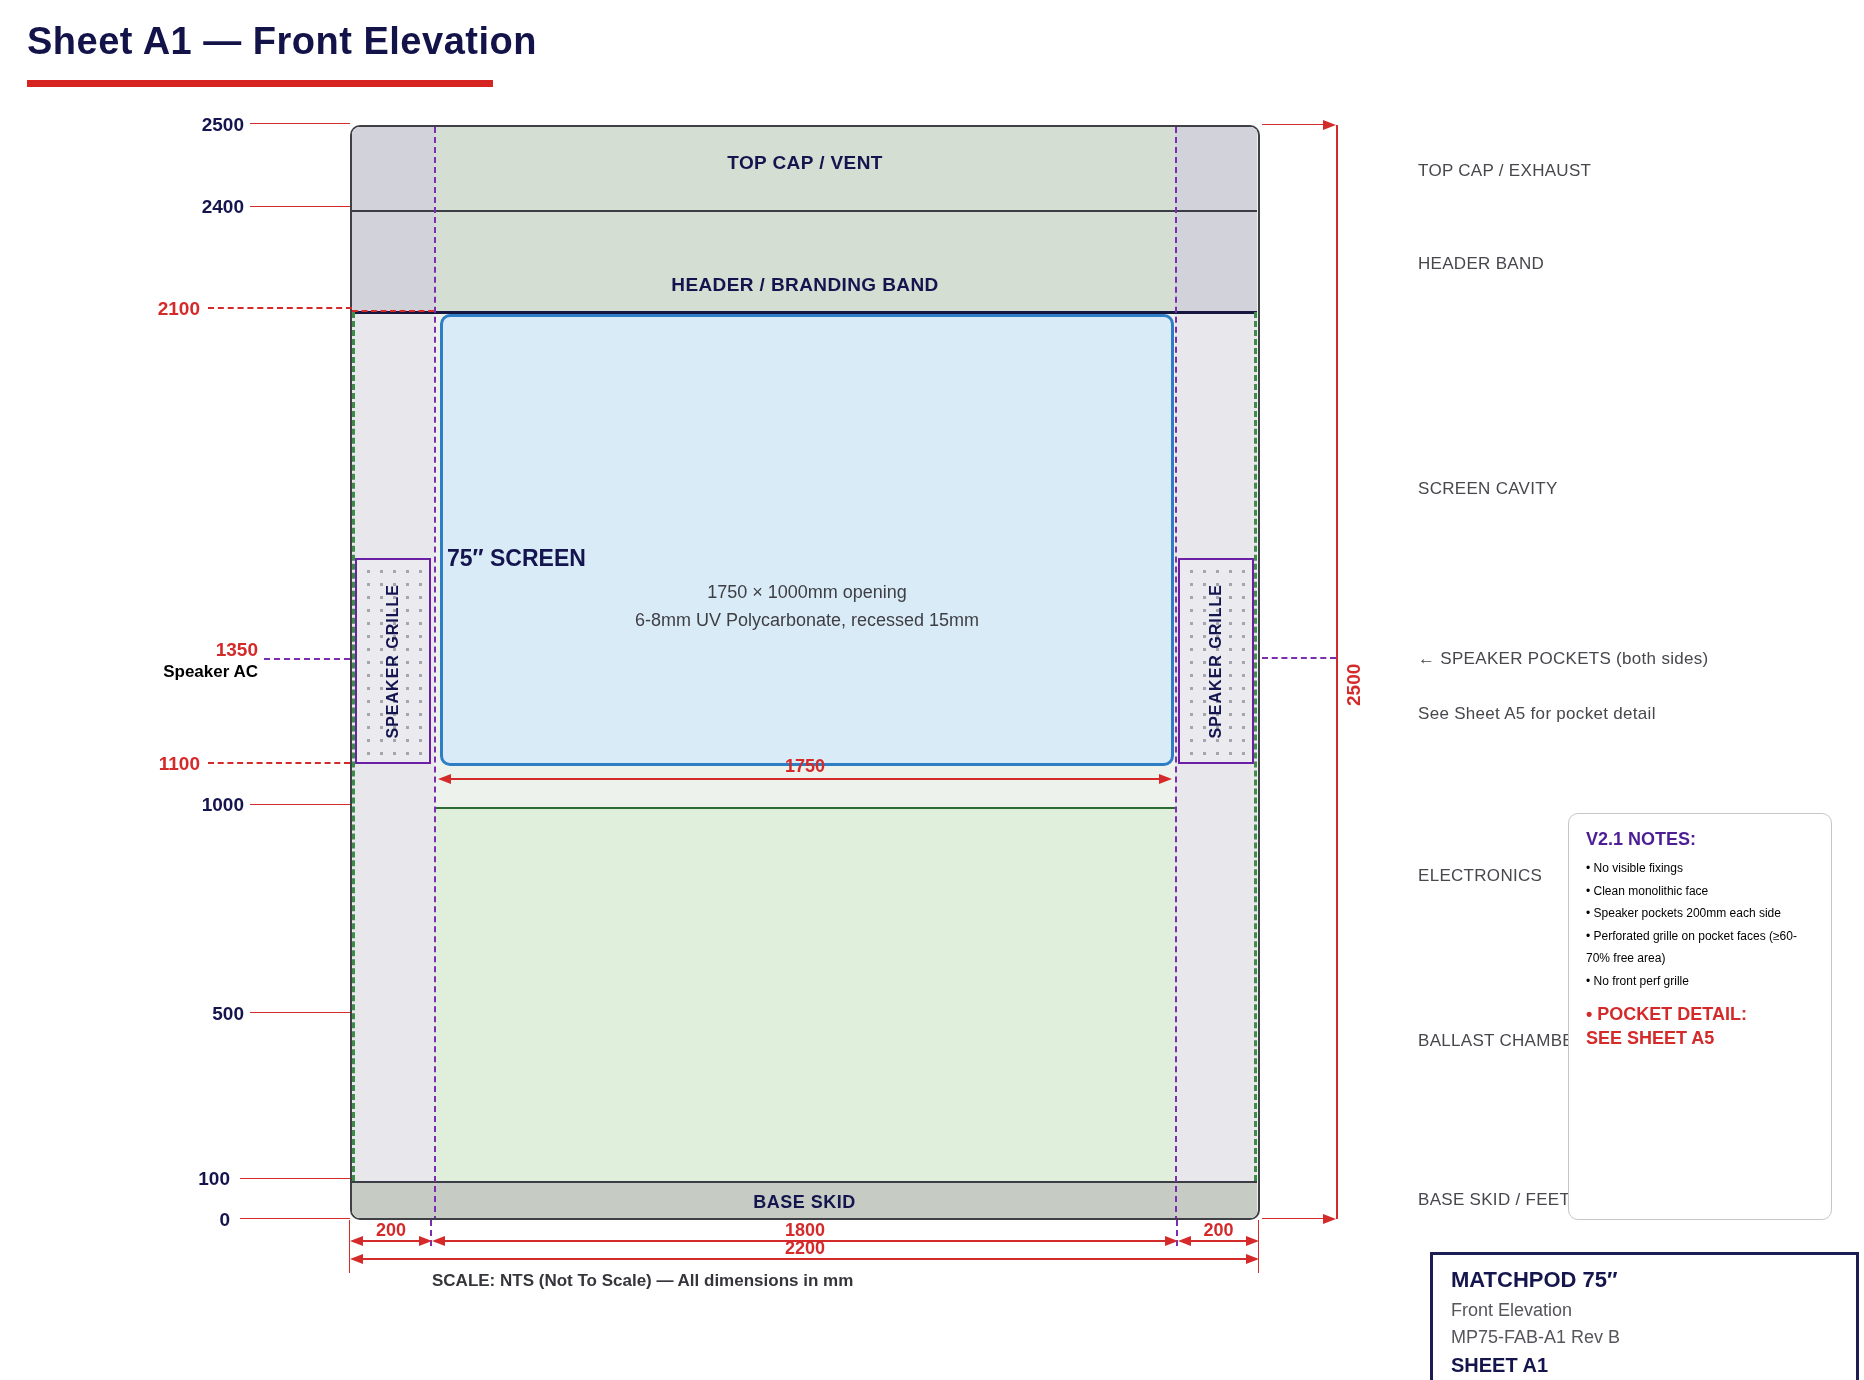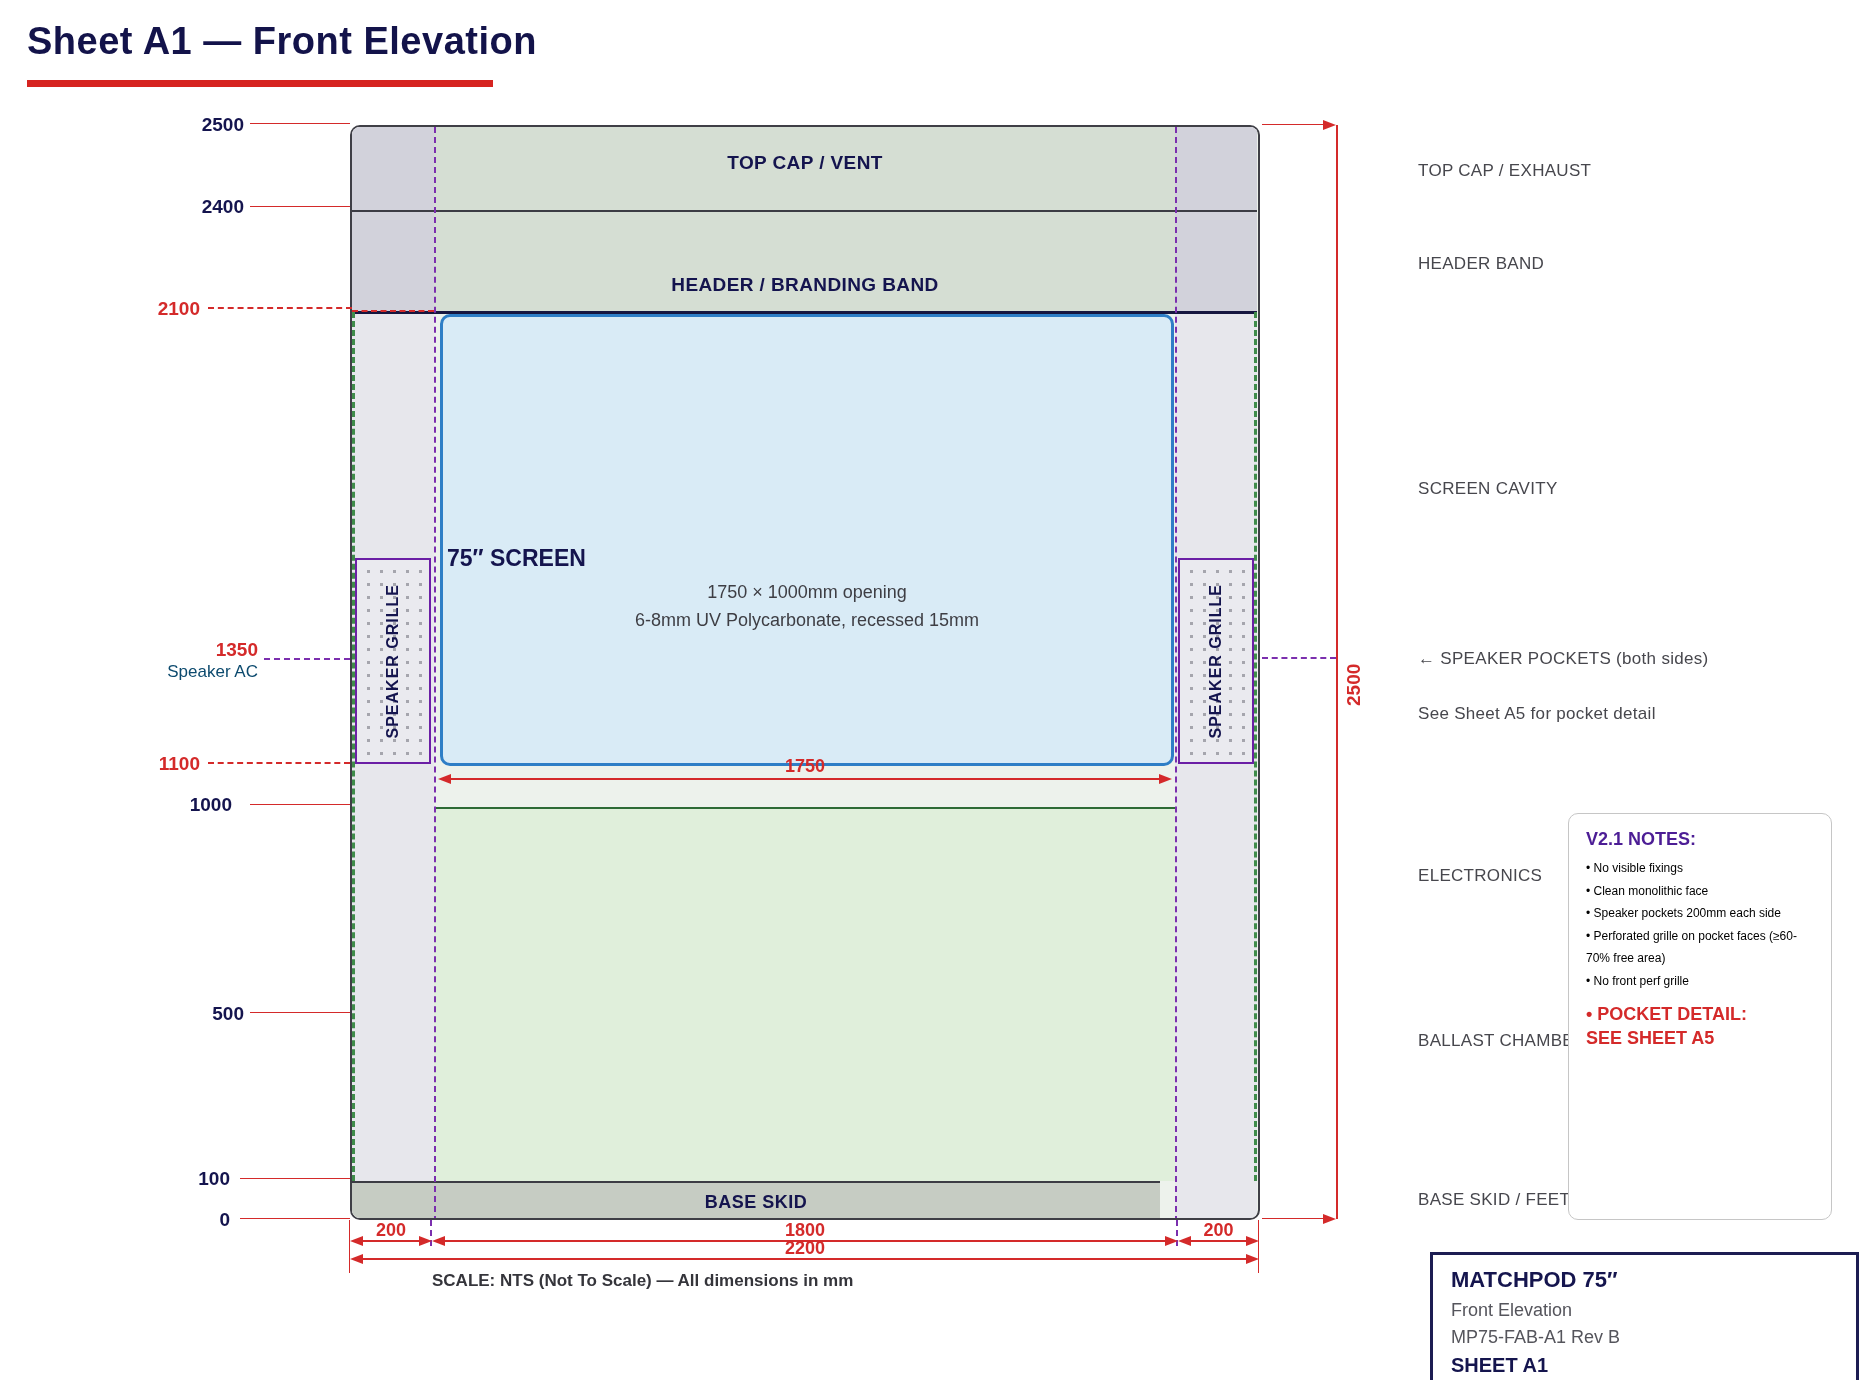--- a/index.html
+++ b/index.html
@@ -17,21 +17,21 @@
   .pocket-top{top:0;width:82px;height:185px;background:#d2d2db;}
   .pocket-top.left{left:0;} .pocket-top.right{left:823px;}
   .band{left:82px;width:741px;}
   .band.topcap{top:0;height:83px;background:#d5ded3;}
   .band.header{top:83px;height:102px;background:#d5ded3;}
   .band.cavity{top:185px;height:495px;background:#edf2ec;}
   .band.green{top:680px;height:374px;background:#e0efdb;border-top:2.5px solid #2d6b35;box-sizing:border-box;}
   .hline{left:0;width:905px;height:0;}
   .hline.l2400{top:83px;border-top:2.5px solid #3c3c44;}
   .hline.l2100{top:184px;border-top:3px solid #16163f;}
-  .skid{left:0;top:1054px;width:808px;height:41px;background:#c6ccc3;border-top:2.5px solid #3c3c44;
+  .skid{left:0;top:1054px;width:905px;height:41px;background:#c6ccc3;border-top:2.5px solid #3c3c44;
         text-align:center;line-height:38px;font-size:18px;font-weight:bold;color:#14144e;letter-spacing:.5px;}
   .pdash{top:0;width:0;height:1095px;border-left:2.5px dashed #7b2fae;}
   .pdash.left{left:82px;} .pdash.right{left:823px;}
   .gdash{top:185px;width:0;height:869px;border-left:3px dashed #3f8c4a;}
   .gdash.left{left:0;} .gdash.right{left:902px;}
   .rdash2100{left:0;top:183px;width:82px;height:0;border-top:2.5px dashed #d42a2a;}
   .grille{top:431px;width:76px;height:206px;border:2.5px solid #6b1fa5;box-sizing:border-box;
           background-color:#eaeaef;background-image:radial-gradient(#a5a5ad 1.6px,transparent 1.8px);
           background-size:13px 13px;background-position:5px 5px;
           display:flex;align-items:center;justify-content:center;}
@@ -47,21 +47,21 @@
   .bandtitle{left:432px;width:746px;text-align:center;font-size:19px;font-weight:bold;color:#14144e;letter-spacing:.4px;}
   
   .rline{height:0;border-top:1.5px solid #d42a2a;}
   .rline2{height:0;border-top:2.5px solid #d42a2a;}
   .rdashline{height:0;border-top:2.5px dashed #d42a2a;}
   .pdashline{height:0;border-top:2.5px dashed #7b2fae;}
   .vext{width:0;border-left:1.5px solid #d42a2a;}
   .vpext{width:0;border-left:2.5px dashed #7b2fae;}
   .dimlabel{width:120px;text-align:right;font-size:19px;font-weight:bold;color:#14144e;}
   .dimlabel.red{color:#d42a2a;}
-  .dimlabel.plain{font-weight:normal;font-size:17px;color:#0c4a6e;}
+  .dimlabel.plain{font-weight:bold;font-size:17px;color:#000000;}
   .botlabel{text-align:center;font-size:18px;font-weight:bold;color:#d42a2a;}
   .ah{width:0;height:0;border-top:5px solid transparent;border-bottom:5px solid transparent;}
   .ah.r{border-left:13px solid #d42a2a;}
   .ah.l{border-right:13px solid #d42a2a;}
   .vdim{left:1336px;top:125px;width:0;height:1094px;border-left:2px solid #d42a2a;}
   .vdimlabel{left:1343px;top:706px;transform:rotate(-90deg);transform-origin:left top;
              font-size:19px;font-weight:bold;color:#d42a2a;white-space:nowrap;}
   .scale-note{left:432px;top:1271px;width:746px;text-align:left;font-size:17px;font-weight:600;color:#35353b;}
   
   .rlabel{left:1418px;font-size:17px;font-weight:500;color:#47474d;letter-spacing:.3px;white-space:nowrap;}
@@ -138,21 +138,21 @@
   <div class="abs dimlabel red" style="left:80px;top:298px;">2100</div>
   <div class="abs rdashline" style="left:208px;top:307px;width:144px;"></div>
 
   <div class="abs dimlabel red" style="left:138px;top:639px;">1350</div>
   <div class="abs pdashline" style="left:264px;top:658px;width:86px;"></div>
   <div class="abs dimlabel plain" style="left:138px;top:662px;">Speaker AC</div>
 
   <div class="abs dimlabel red" style="left:80px;top:753px;">1100</div>
   <div class="abs rdashline" style="left:208px;top:762px;width:142px;"></div>
 
-  <div class="abs dimlabel" style="left:112px;top:794px;">1000</div>
+  <div class="abs dimlabel" style="left:124px;top:794px;">1000</div>
   <div class="abs rline" style="left:250px;top:804px;width:100px;"></div>
 
   <div class="abs dimlabel" style="left:124px;top:1003px;">500</div>
   <div class="abs rline" style="left:250px;top:1012px;width:100px;"></div>
 
   <div class="abs dimlabel" style="left:110px;top:1168px;">100</div>
   <div class="abs rline" style="left:240px;top:1178px;width:110px;"></div>
 
   <div class="abs dimlabel" style="left:110px;top:1209px;">0</div>
   <div class="abs rline" style="left:240px;top:1218px;width:110px;"></div>

